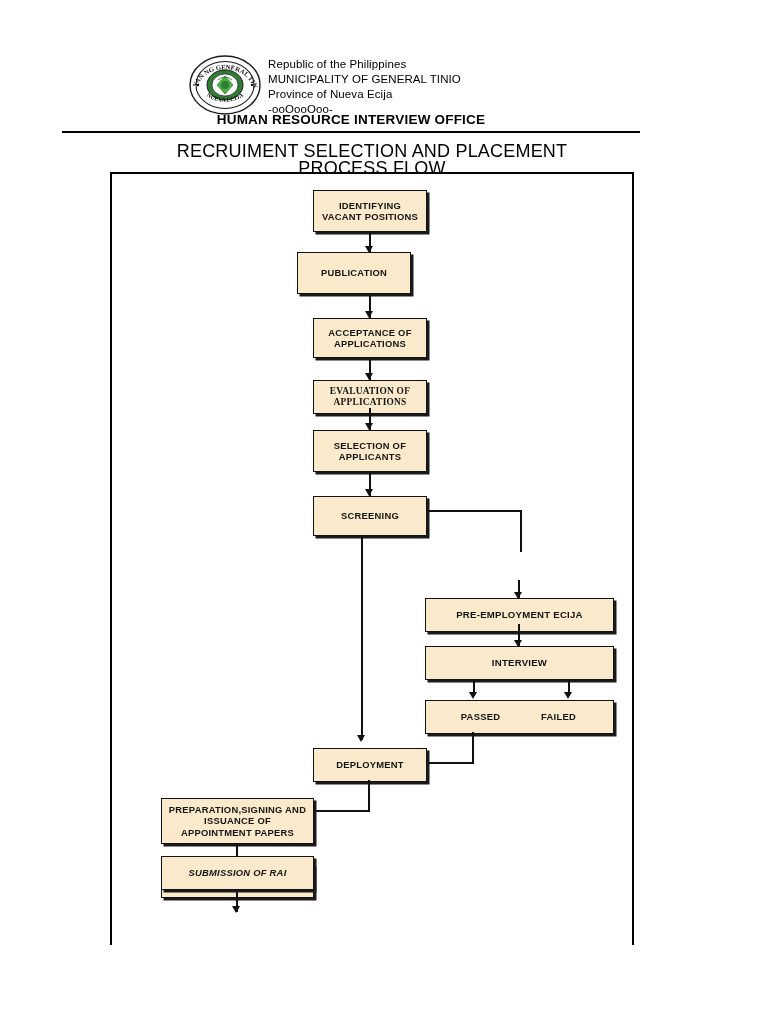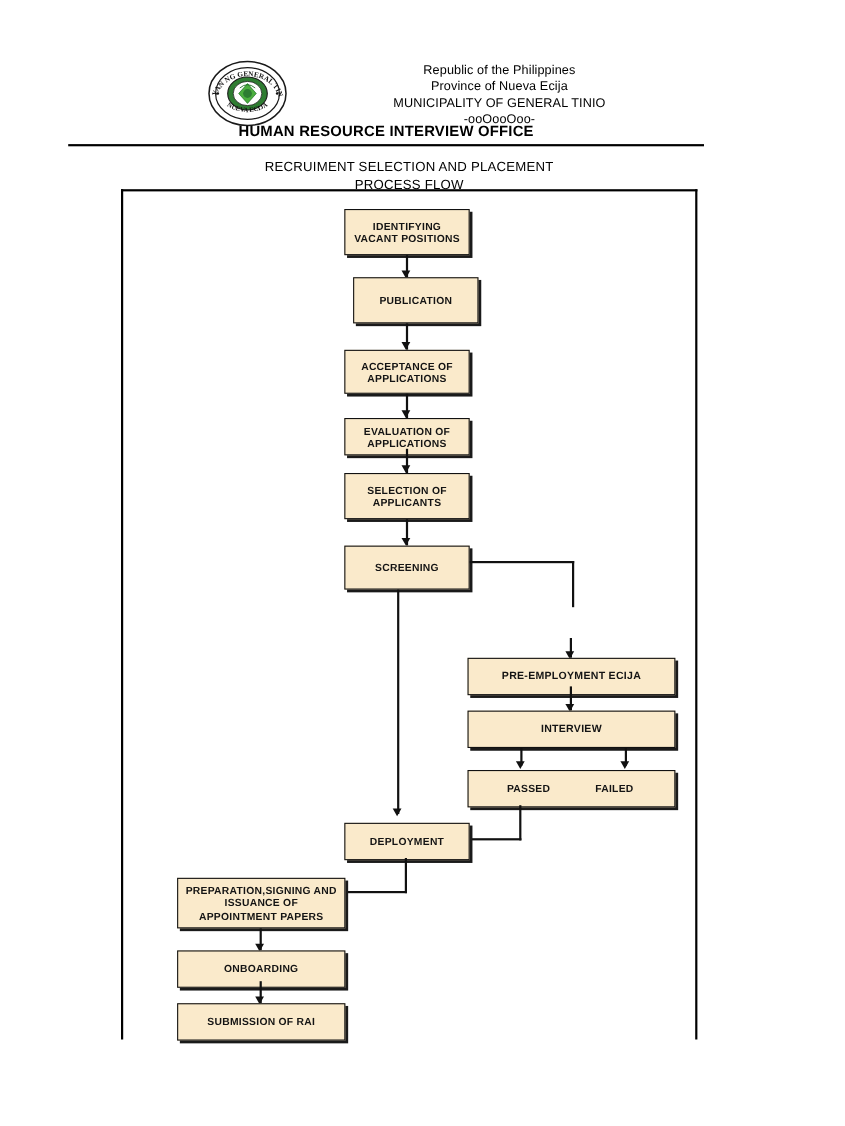--- a/index.html
+++ b/index.html
@@ -32,21 +32,21 @@
     width: 74px;
     height: 62px;
   }
   #seal svg { display: block; }
 
   #agency-lines {
     position: absolute;
     left: 268px;
     top: 57px;
     width: 372px;
-    text-align: center;
+    text-align: left;
     line-height: 15px;
   }
   .agency-line {
     font-size: 11.5px;
     letter-spacing: .1px;
     white-space: nowrap;
   }
   .agency-line.caps { font-size: 11.5px; }
 
   #office-title {
@@ -68,21 +68,21 @@
     border-top: 2.2px solid #000;
   }
 
   
   #chart-title {
     position: absolute;
     left: 110px;
     top: 143px;
     width: 524px;
     text-align: center;
-    font-size: 12px;
+    font-size: 18px;
     line-height: 17px;
     letter-spacing: .2px;
   }
 
   
   #diagram {
     position: absolute;
     left: 0;
     top: 0;
     width: 768px;
@@ -182,22 +182,22 @@
         <textPath href="#sealTop" startOffset="50%" text-anchor="middle">BAYAN NG GENERAL TINIO</textPath>
       </text>
       <text font-family="'Liberation Serif', serif" font-size="6" font-weight="bold" fill="#111">
         <textPath href="#sealBot" startOffset="50%" text-anchor="middle">NUEVA ECIJA</textPath>
       </text>
     </svg>
   </div>
 
   <div id="agency-lines">
     <div class="agency-line">Republic of the Philippines</div>
+    <div class="agency-line caps">MUNICIPALITY OF GENERAL TINIO</div>
     <div class="agency-line">Province of Nueva Ecija</div>
-    <div class="agency-line caps">MUNICIPALITY OF GENERAL TINIO</div>
     <div class="agency-line">-ooOooOoo-</div>
   </div>
 
   <div id="office-title">HUMAN RESOURCE INTERVIEW OFFICE</div>
   <div id="header-rule"></div>
 </div>
 
 <div id="chart-title">
   <div>RECRUIMENT SELECTION AND PLACEMENT</div>
   <div>PROCESS FLOW</div>
@@ -207,31 +207,31 @@
 
   <div id="frame-top"></div>
   <div id="frame-left"></div>
   <div id="frame-right"></div>
 
   <div class="node" style="left:313px; top:190px; width:114px; height:42px;">IDENTIFYING<br>VACANT POSITIONS</div>
 
   <div class="vline" style="left:369px; top:232px; height:21px;"></div>
   <div class="arrow" style="left:365px; top:246px;"></div>
 
-  <div class="node" style="left:321px; top:252px; width:114px; height:42px;">PUBLICATION</div>
+  <div class="node" style="left:297px; top:252px; width:114px; height:42px;">PUBLICATION</div>
 
   <div class="vline" style="left:369px; top:294px; height:24px;"></div>
   <div class="arrow" style="left:365px; top:311px;"></div>
 
   <div class="node" style="left:313px; top:318px; width:114px; height:40px;">ACCEPTANCE OF<br>APPLICATIONS</div>
 
   <div class="vline" style="left:369px; top:358px; height:22px;"></div>
   <div class="arrow" style="left:365px; top:373px;"></div>
 
-  <div class="node" style="left:313px; top:380px; width:114px; height:28px;">EVALUATION OF<br>APPLICATIONS</div>
+  <div class="node" style="left:313px; top:380px; width:114px; height:28px;font-family:Liberation Serif, serif;">EVALUATION OF<br>APPLICATIONS</div>
 
   <div class="vline" style="left:369px; top:408px; height:22px;"></div>
   <div class="arrow" style="left:365px; top:423px;"></div>
 
   <div class="node" style="left:313px; top:430px; width:114px; height:42px;">SELECTION OF<br>APPLICANTS</div>
 
   <div class="vline" style="left:369px; top:472px; height:24px;"></div>
   <div class="arrow" style="left:365px; top:489px;"></div>
 
   <div class="node" style="left:313px; top:496px; width:114px; height:40px;">SCREENING</div>
@@ -275,15 +275,15 @@
   <div class="node" style="left:161px; top:798px; width:153px; height:46px;">PREPARATION,SIGNING AND<br>ISSUANCE OF<br>APPOINTMENT PAPERS</div>
 
   <div class="vline" style="left:236px; top:844px; height:20px;"></div>
   <div class="arrow" style="left:232px; top:858px;"></div>
 
   <div class="node" style="left:161px; top:864px; width:153px; height:28px;">ONBOARDING</div>
 
   <div class="vline" style="left:236px; top:892px; height:20px;"></div>
   <div class="arrow" style="left:232px; top:906px;"></div>
 
-  <div class="node" style="left:161px; top:912px; width:153px; height:28px;">SUBMISSION OF RAI</div>
+  <div class="node" style="left:161px; top:856px; width:153px; height:28px;font-style:italic;">SUBMISSION OF RAI</div>
 
 </div>
 
 </body></html>

